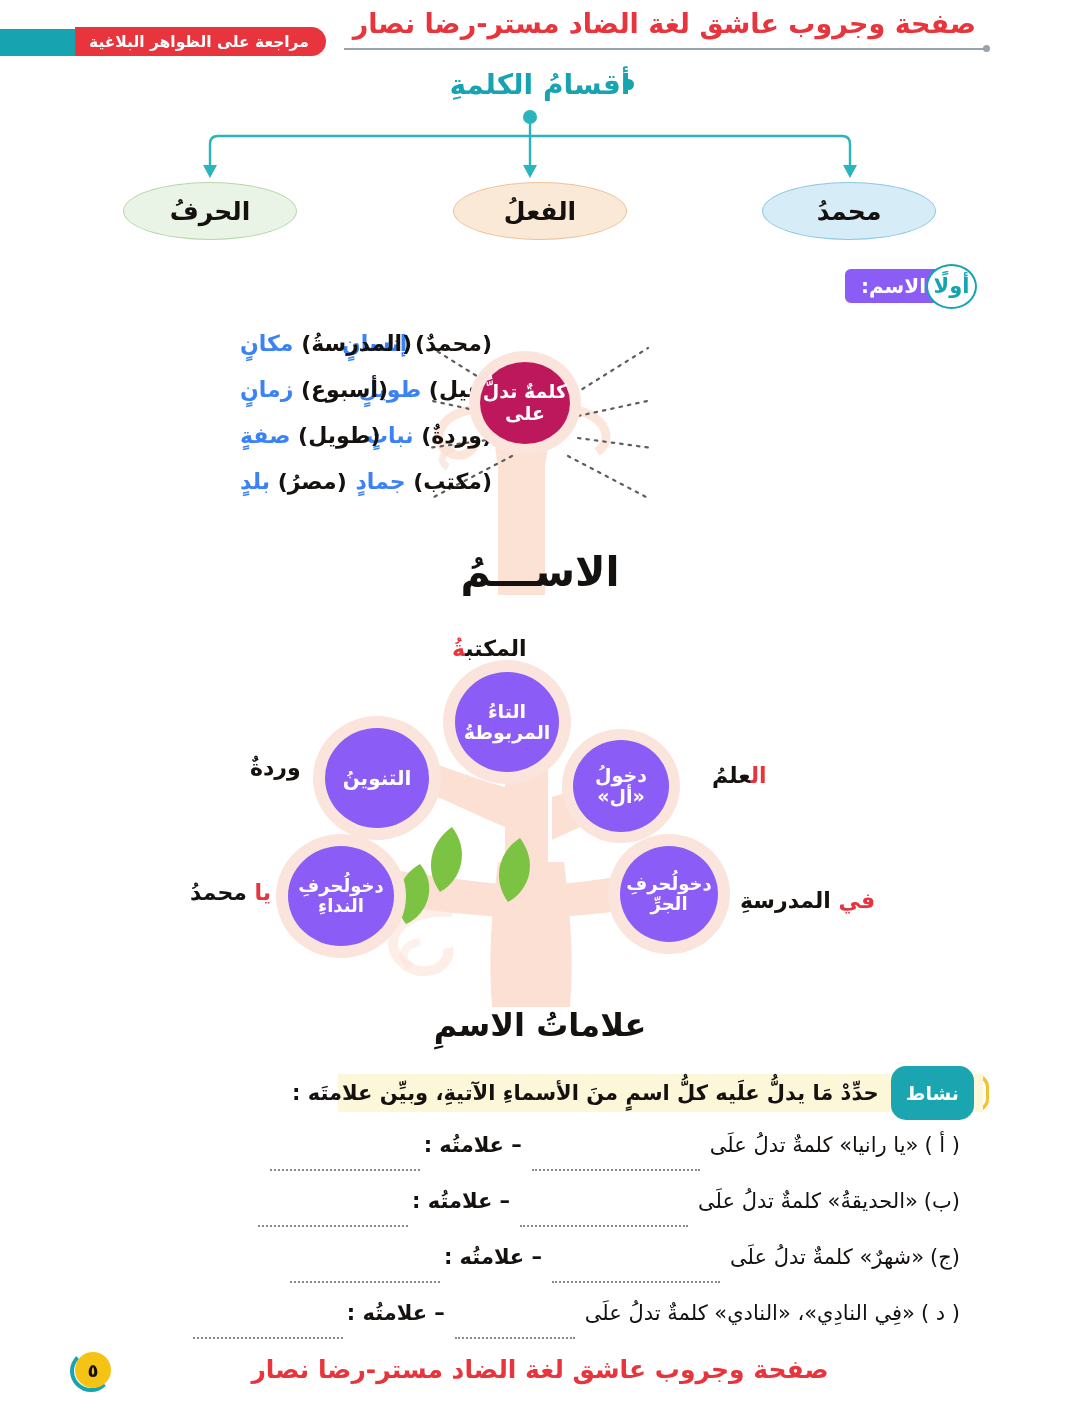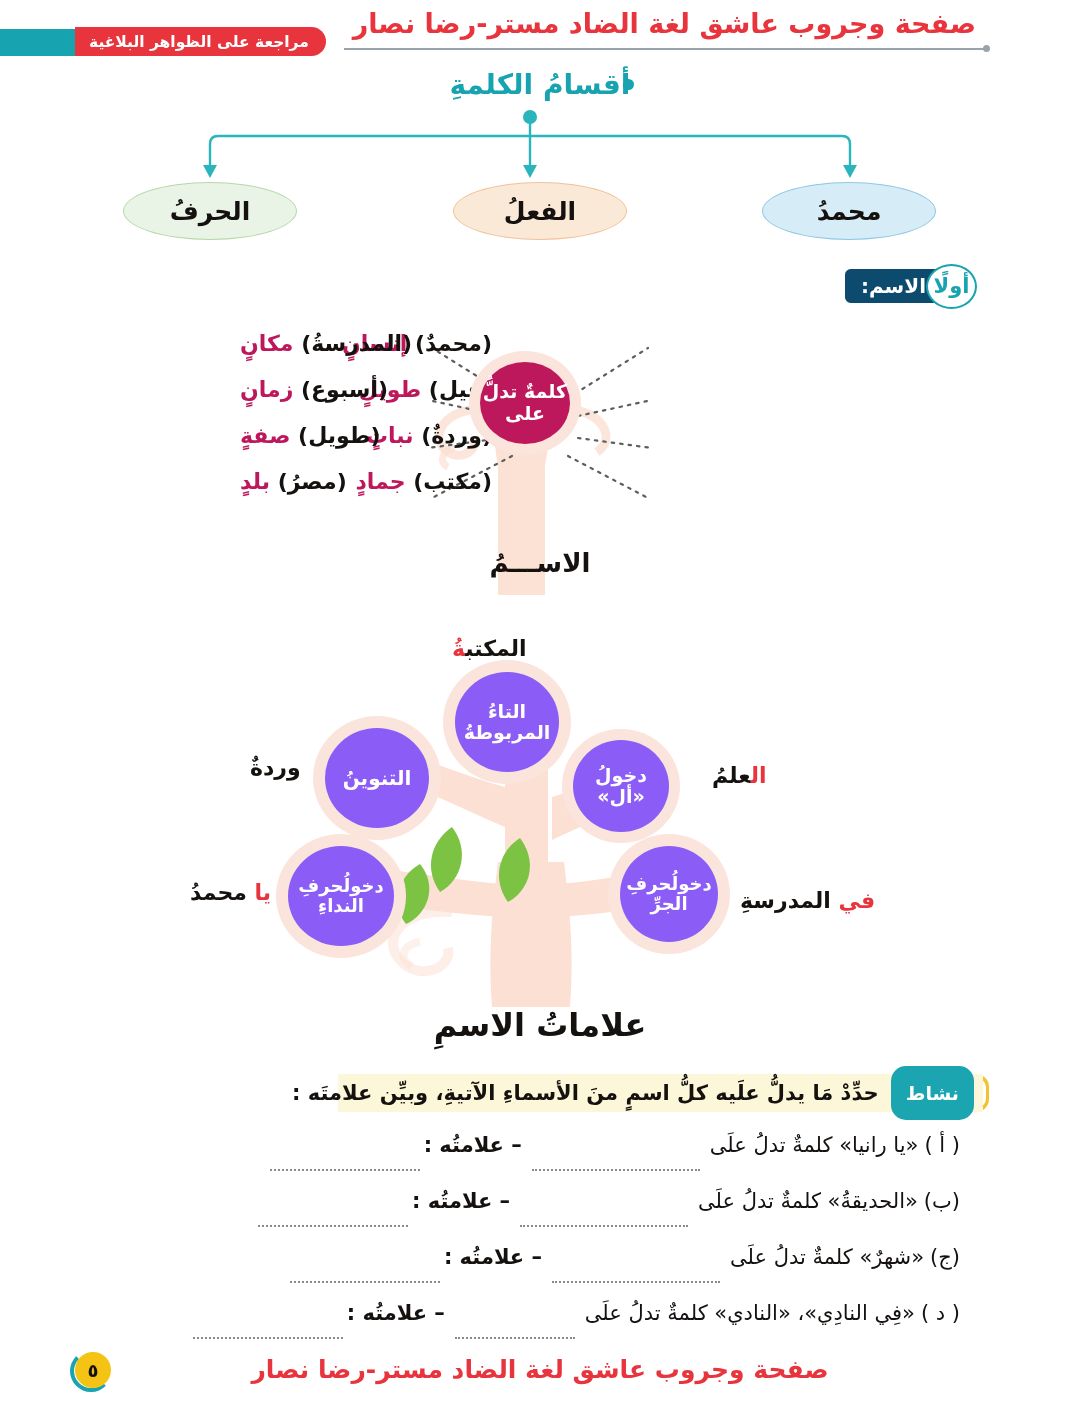--- a/index.html
+++ b/index.html
@@ -132,21 +132,21 @@
     display: flex; align-items: center; justify-content: center;
     font-size: 21px;
     font-weight: bold;
     color: #17a3b0;
     position: relative;
     z-index: 3;
     margin-left: -6px;
   }
   .awwalan-pill {
     height: 34px;
-    background: #0c4a6e;
+    background: #8b5cf6;
     border-radius: 6px 18px 18px 6px;
     padding: 0 26px 0 16px;
     margin-right: -20px;
     display: flex; align-items: center;
     color: #ffffff;
     font-size: 20px;
     font-weight: bold;
     white-space: nowrap;
   }
   .ism-def {
@@ -180,29 +180,29 @@
     text-align: center;
     z-index: 4;
   }
   .leaf-label {
     position: absolute;
     font-size: 22px;
     font-weight: bold;
     white-space: nowrap;
     color: #14110f;
   }
-  .leaf-label .kw { color: #be185d; }
+  .leaf-label .kw { color: #3b82f6; }
   .lbl-r { right: 588px; text-align: right; }
   .lbl-l { left: 240px; text-align: left; }
 
   .ism-heading {
     position: absolute;
     left: 0; right: 0; top: 548px;
     text-align: center;
-    font-size: 26px;
+    font-size: 41px;
     font-weight: bold;
     color: #14110f;
     letter-spacing: 0px;
   }
 
   
   .tree2 {
     position: absolute;
     left: 0; top: 612px;
     width: 1080px; height: 400px;

